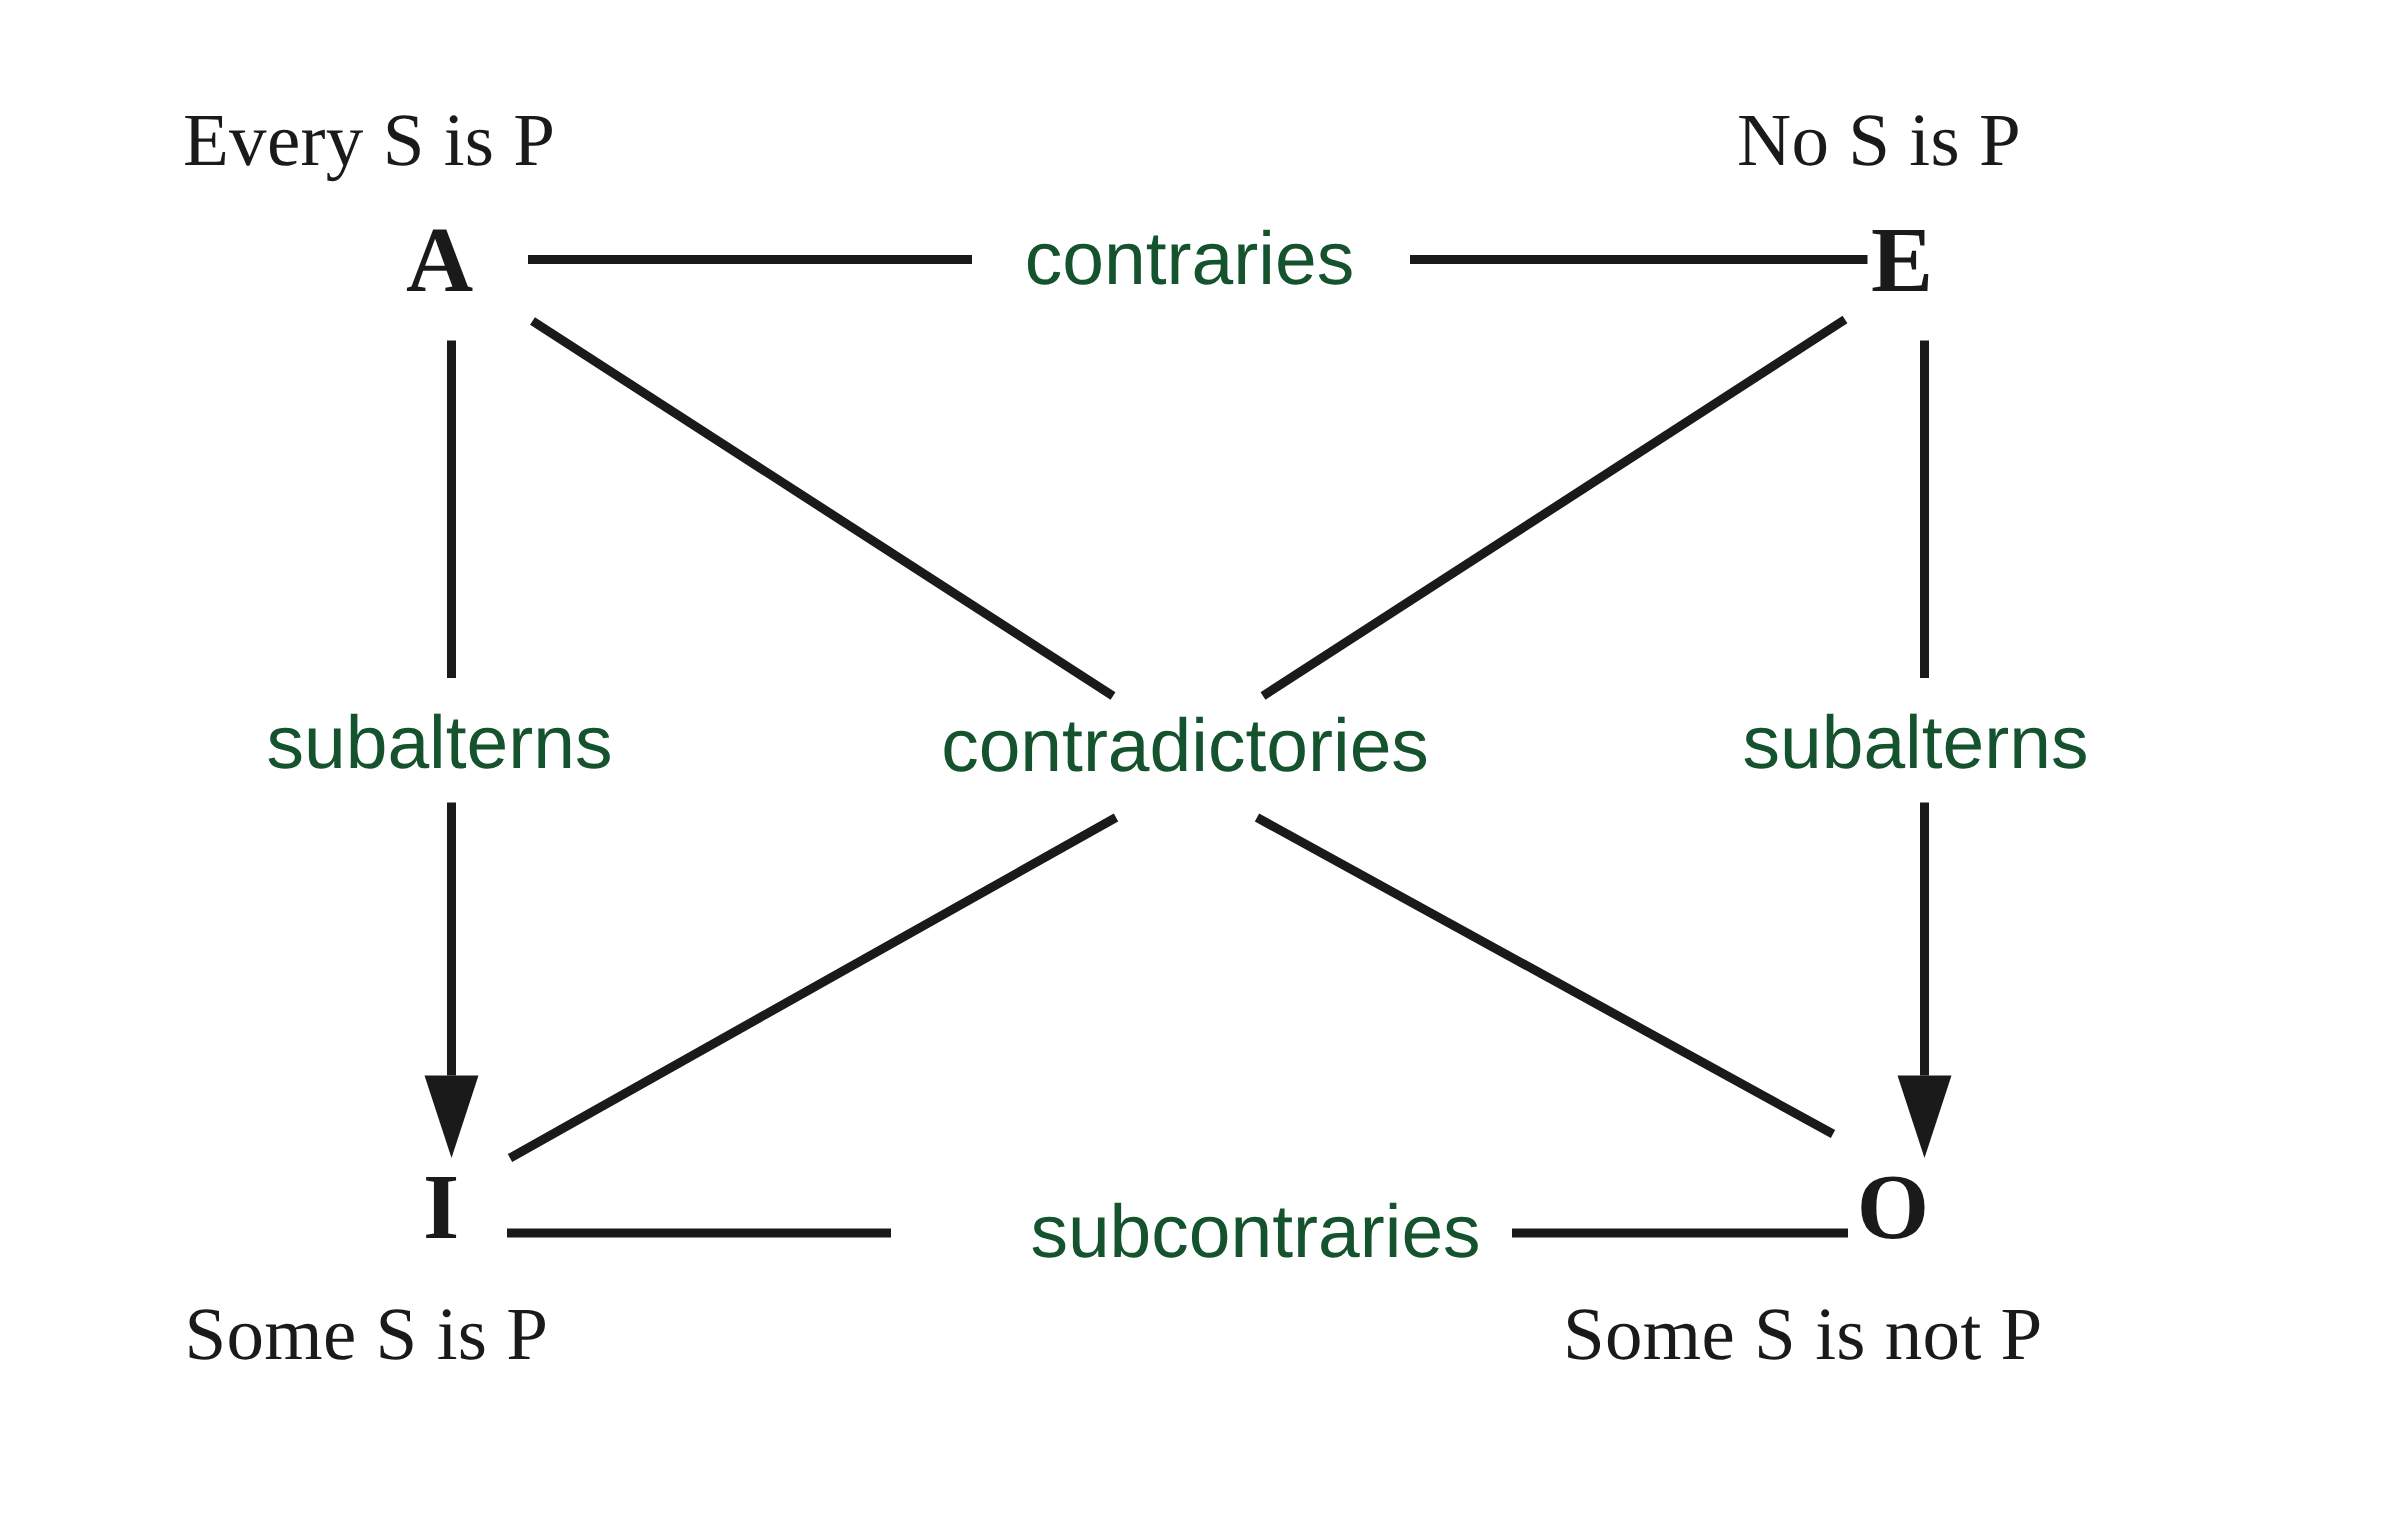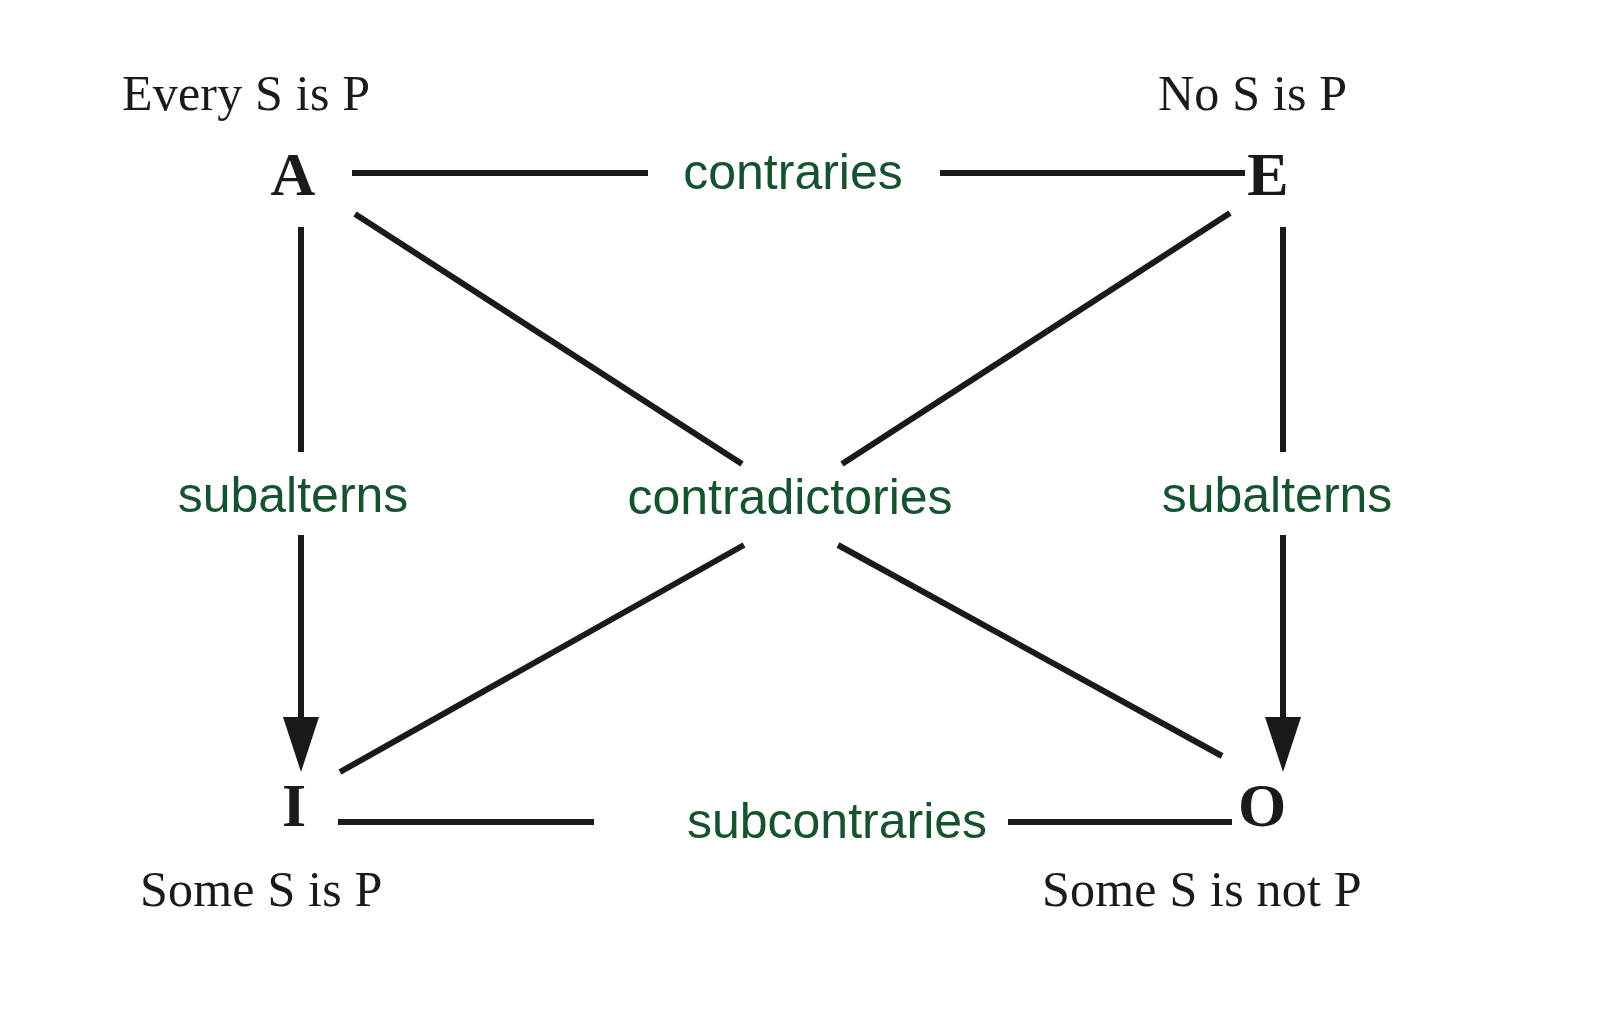--- a/index.html
+++ b/index.html
@@ -81,21 +81,21 @@
     <g fill="#1a1a1a" stroke="none">
       <polygon points="283,717 319,717 301,772"></polygon>
       <polygon points="1265,717 1301,717 1283,772"></polygon>
     </g>
   </svg>
 
   <div class="lbl prop" style="left:122px; top:68px;">Every S is P</div>
 
   <div class="lbl prop" style="left:1158px; top:68px;text-align:center;">No S is P</div>
 
-  <div class="lbl prop" style="left:140px; top:864px;">Some S is P</div>
+  <div class="lbl prop" style="left:123px; top:864px;">Some S is P</div>
 
   <div class="lbl prop" style="left:1042px; top:864px;">Some S is not P</div>
 
   <div class="lbl vertex c-center" style="left:293px; top:174px;">A</div>
 
   <div class="lbl vertex c-center" style="left:1268px; top:174px;">E</div>
 
   <div class="lbl vertex c-center" style="left:294px; top:805px;">I</div>
 
   <div class="lbl vertex c-center" style="left:1262px; top:805px;">O</div>

